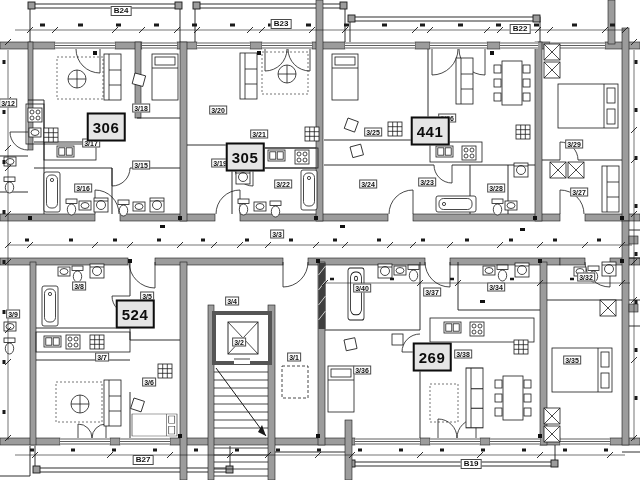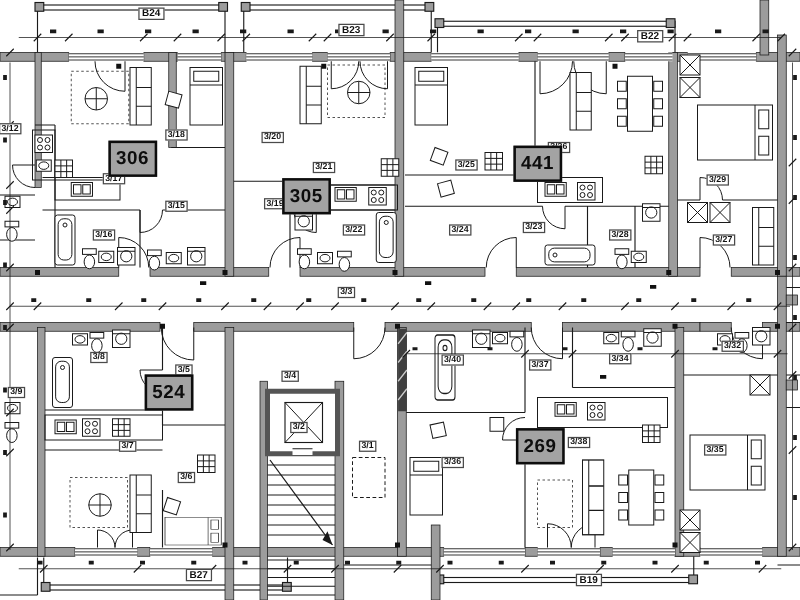--- a/index.html
+++ b/index.html
@@ -1,19 +1,19 @@
 <!DOCTYPE html>
 <html><head>
 <meta charset="utf-8">
 <style>
   html,body{margin:0;padding:0;background:#e8e8e8;}
   .plan{position:relative;width:640px;height:480px;background:#ffffff;overflow:hidden;
         font-family:"Liberation Sans",sans-serif;}
   .plan svg{position:absolute;left:0;top:0;}
-  .apt{position:absolute;transform:translate(-50%,-50%);background:#a3a3a3;border:2.5px solid #0d0d0d;
+  .apt{position:absolute;transform:translate(-50%,-50%);background:#e5e5e5;border:2.5px solid #0d0d0d;
        font-weight:bold;font-size:15px;line-height:1;padding:5px 4px;color:#0d0d0d;z-index:3;
        letter-spacing:.5px;}
   .rl{position:absolute;transform:translate(-50%,-50%);background:#fff;border:1px solid #4a4a4a;
       font-size:7px;font-weight:bold;line-height:1;padding:0 1px;color:#111;white-space:nowrap;z-index:2;}
   .bl{position:absolute;transform:translate(-50%,-50%);background:#fff;border:1px solid #4a4a4a;
       font-size:8px;font-weight:bold;line-height:1;padding:0 2px;color:#111;white-space:nowrap;z-index:2;margin-left:28px;}
 </style>
 </head>
 <body>
 
@@ -387,21 +387,21 @@
 
   <div class="apt" style="left:106px;top:127px">306</div>
   <div class="apt" style="left:245px;top:157px">305</div>
   <div class="apt" style="left:430px;top:131px">441</div>
   <div class="apt" style="left:135px;top:314px">524</div>
   <div class="apt" style="left:432px;top:357px">269</div>
 
   <div class="bl" style="left:93px;top:11px">B24</div>
   <div class="bl" style="left:253px;top:24px">B23</div>
   <div class="bl" style="left:492px;top:29px">B22</div>
-  <div class="bl" style="left:131px;top:460px">B27</div>
+  <div class="bl" style="left:115px;top:460px">B27</div>
   <div class="bl" style="left:443px;top:464px">B19</div>
 
   <div class="rl" style="left:8px;top:103px">3/12</div>
   <div class="rl" style="left:141px;top:108px">3/18</div>
   <div class="rl" style="left:91px;top:143px">3/17</div>
   <div class="rl" style="left:83px;top:188px">3/16</div>
   <div class="rl" style="left:141px;top:165px">3/15</div>
   <div class="rl" style="left:218px;top:110px">3/20</div>
   <div class="rl" style="left:259px;top:134px">3/21</div>
   <div class="rl" style="left:220px;top:163px">3/19</div>

